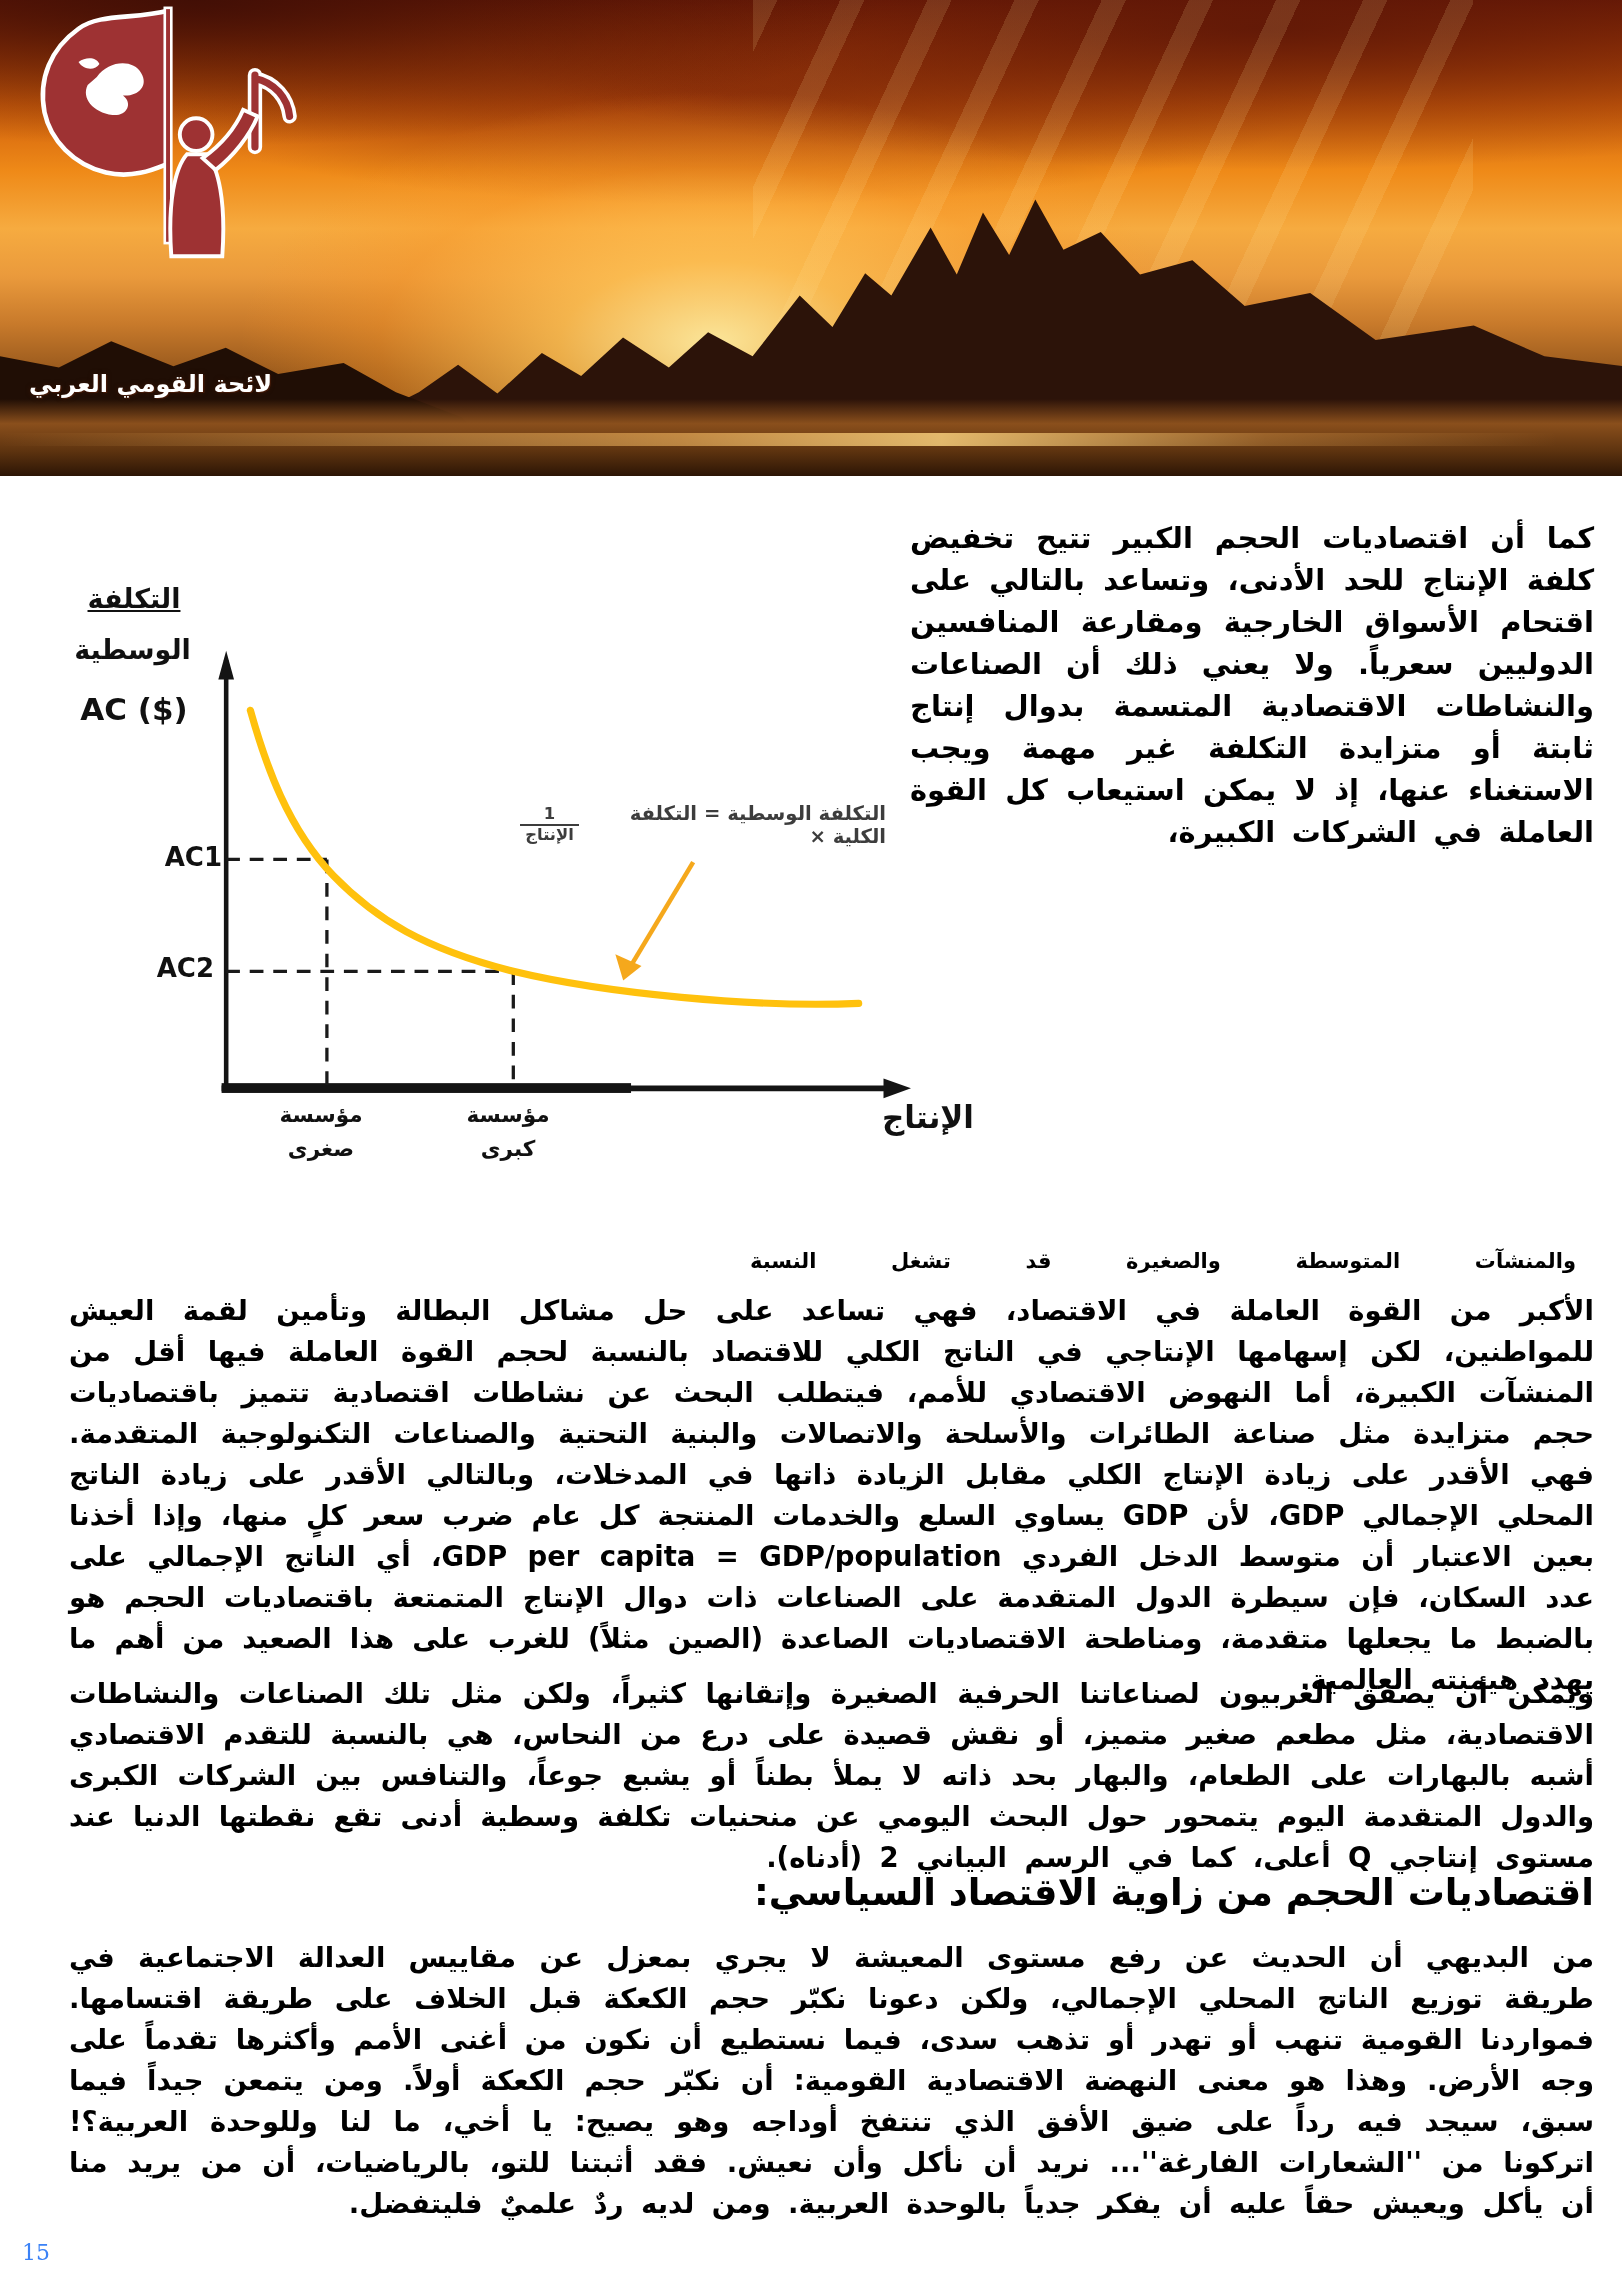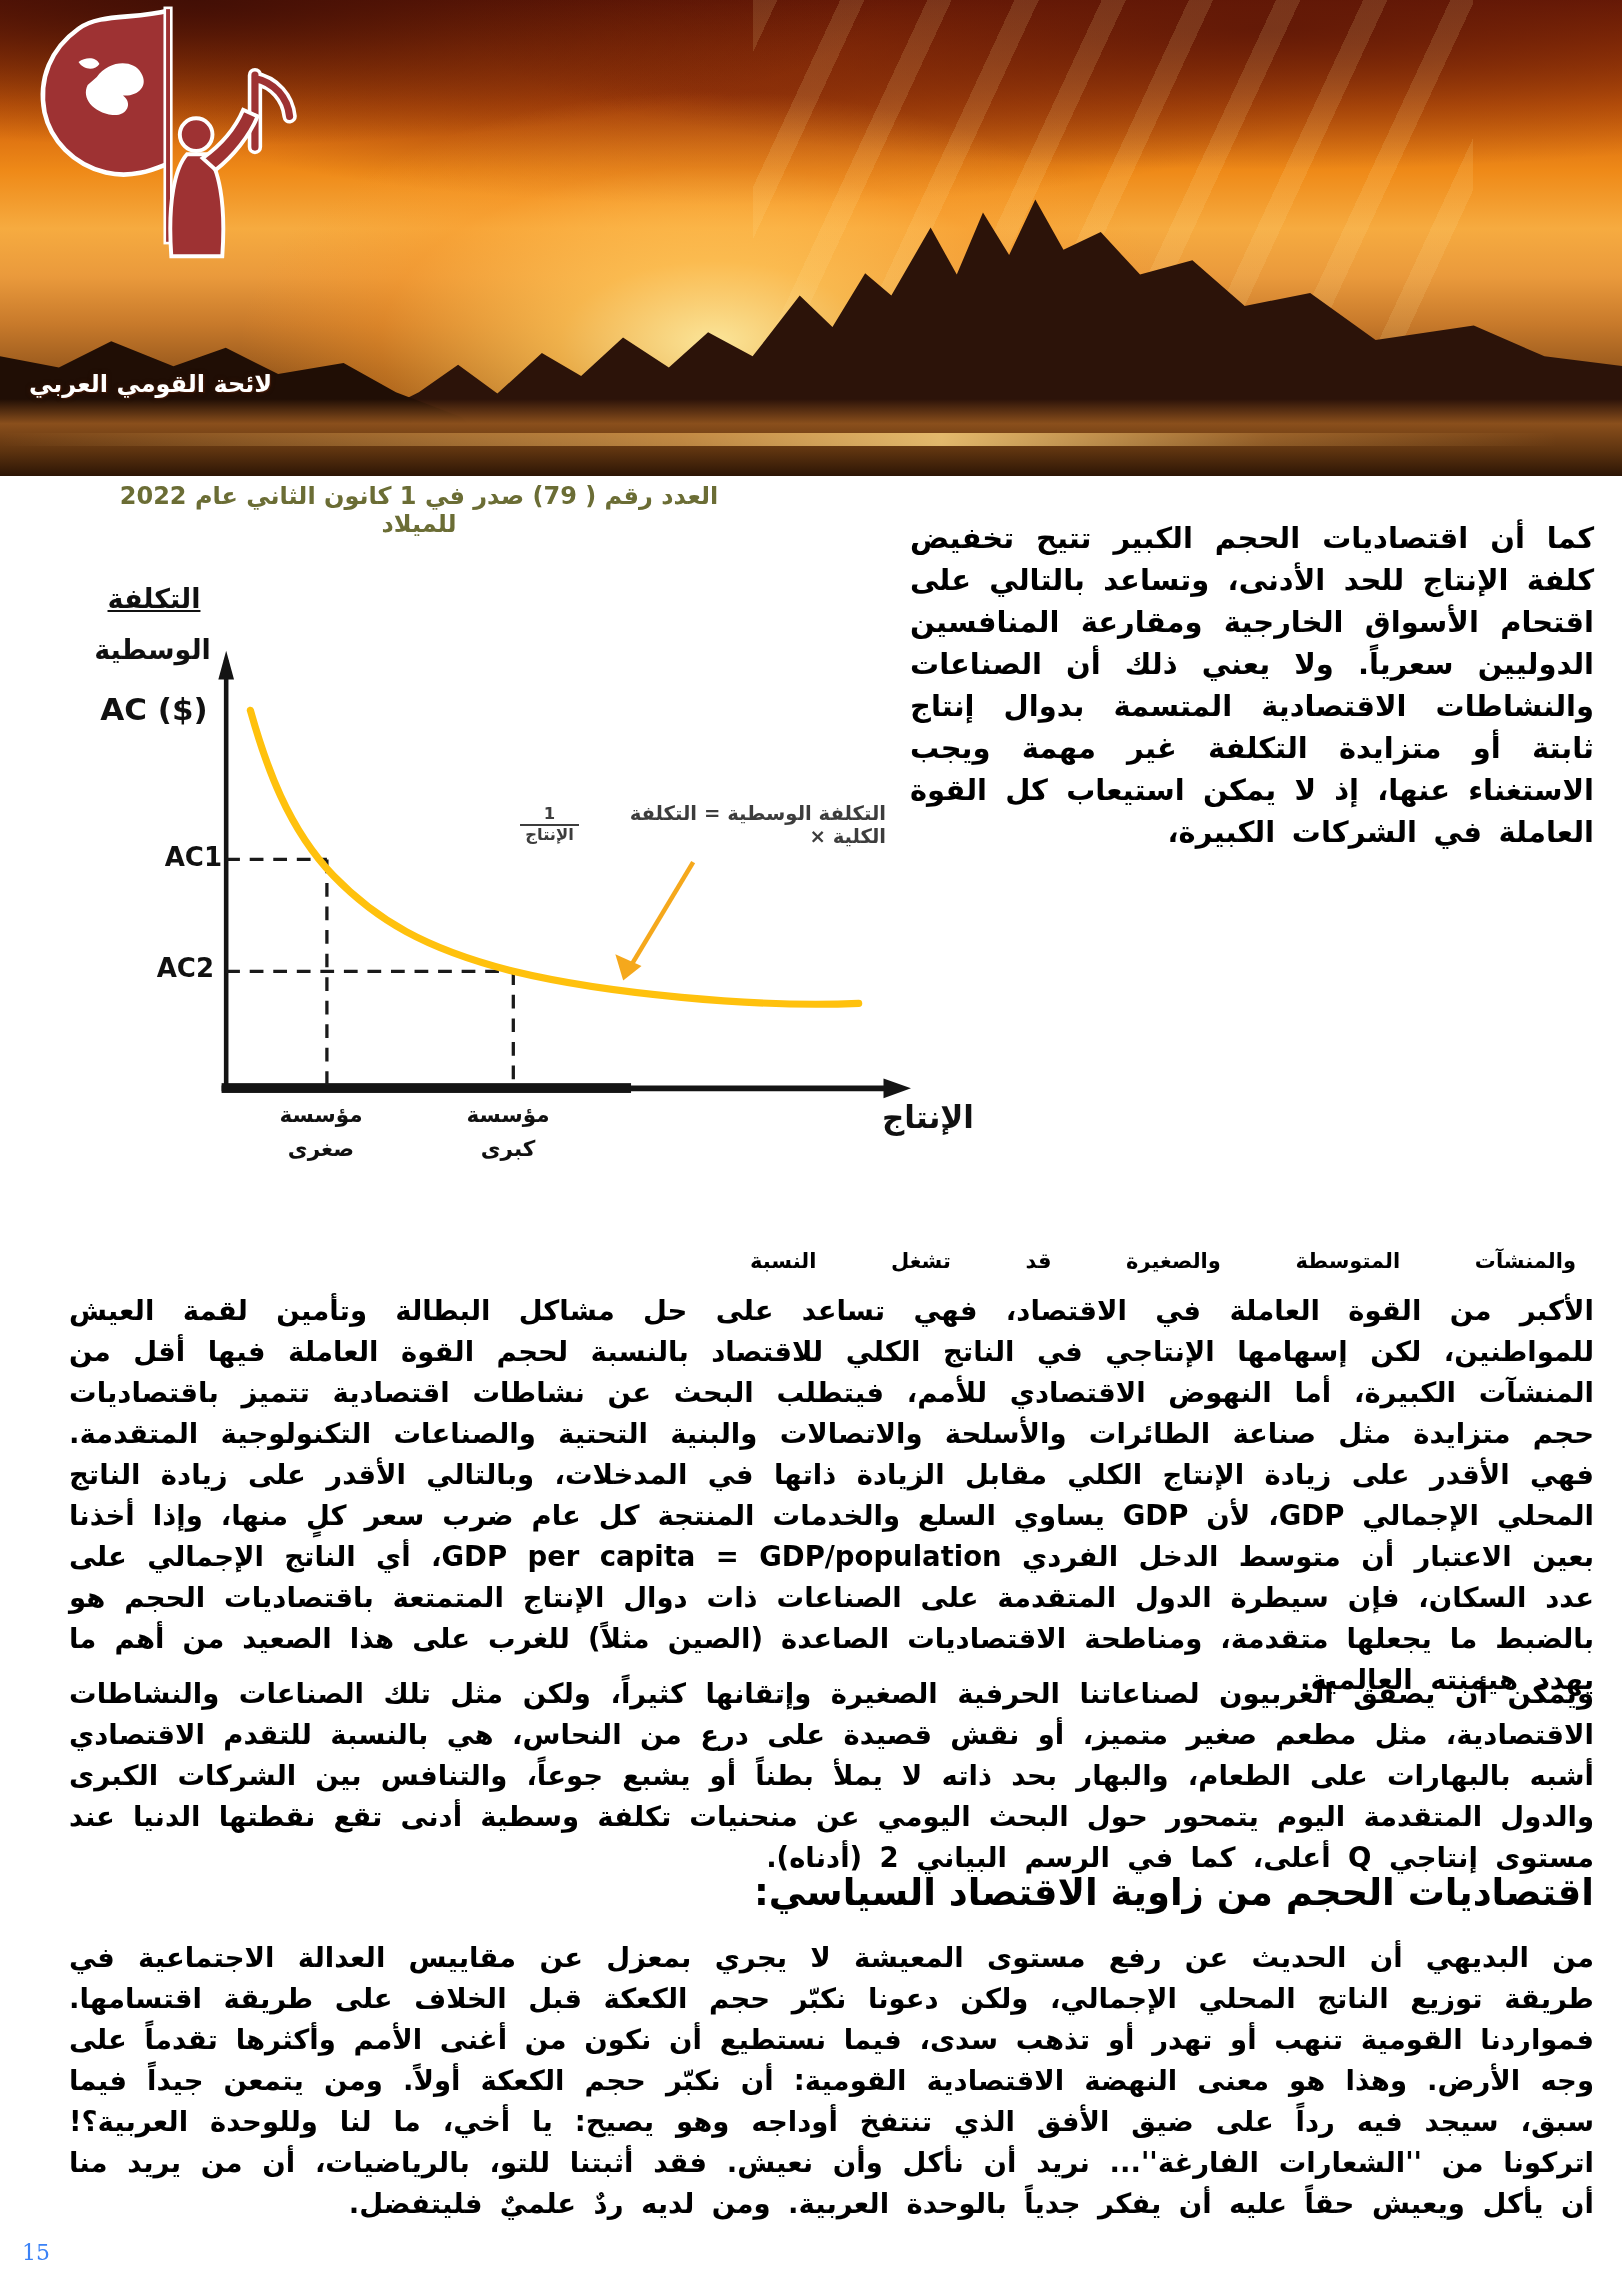--- a/index.html
+++ b/index.html
@@ -41,21 +41,21 @@
   }
 
   
   .issue-line{
     position:absolute; left:118px; top:482px; width:602px;
     font-size:24px; font-weight:700; color:#6b6d35; text-align:center;
   }
 
   
   .chart{position:absolute; left:62px; top:576px; width:883px; height:648px; overflow:visible;}
-  .chart .lbl{position:absolute; font-weight:700; color:#111; text-align:center;margin-left:20px;}
+  .chart .lbl{position:absolute; font-weight:700; color:#111; text-align:center;}
   .chart .y1{left:6.5px; top:6.5px; width:131px; font-size:27px; text-decoration:underline;}
   .chart .y2{left:0px;  top:58px; width:141px; font-size:27px;}
   .chart .y3{left:6.5px; top:115px; width:131px; font-size:31px; font-weight:600; font-family:"DejaVu Sans",sans-serif;}
   .chart .ac{position:absolute; width:72px; text-align:right; font-size:26px; font-weight:600; color:#111;}
   .chart .ac1{left:88px; top:266px;}
   .chart .ac2{left:80px; top:377px;}
   .chart .tick{position:absolute; top:522px; width:118px; text-align:center; font-size:21.6px; font-weight:700; line-height:34px; color:#111;}
   .chart .t1{left:200px;}
   .chart .t2{left:387px;}
   .chart .xlab{position:absolute; left:807px; top:523px; width:118px; font-size:31px; font-weight:700; color:#111; text-align:center;}
@@ -139,21 +139,20 @@
 
       <g stroke="#ffffff" stroke-width="6" fill="#9e3233">
         <circle cx="300" cy="206" r="25"></circle>
         <path d="M262,392 C256,308 268,256 286,236 L316,236 C334,256 346,308 340,392 Z"></path>
         <path d="M310,242 C338,222 360,196 372,168 L394,178 C382,208 356,240 330,260 Z"></path>
       </g>
     </svg>
     <div class="logo-title rtl">لائحة القومي العربي</div>
   </div>
 
-  <div class="issue-line rtl">العدد رقم ( 79) صدر في 1 كانون الثاني عام 2022 للميلاد</div>
 
   <div class="chart">
     <svg width="883" height="648" viewBox="0 0 1350 990">
 
       <line x1="251" y1="128" x2="251" y2="788" stroke="#141414" stroke-width="7"></line>
       <polygon points="239,158 251,114 263,158" fill="#141414"></polygon>
       <rect x="244" y="775" width="626" height="15" fill="#141414"></rect>
       <line x1="244" y1="783" x2="1262" y2="783" stroke="#141414" stroke-width="9"></line>
       <polygon points="1256,768 1298,783 1256,798" fill="#141414"></polygon>
 

